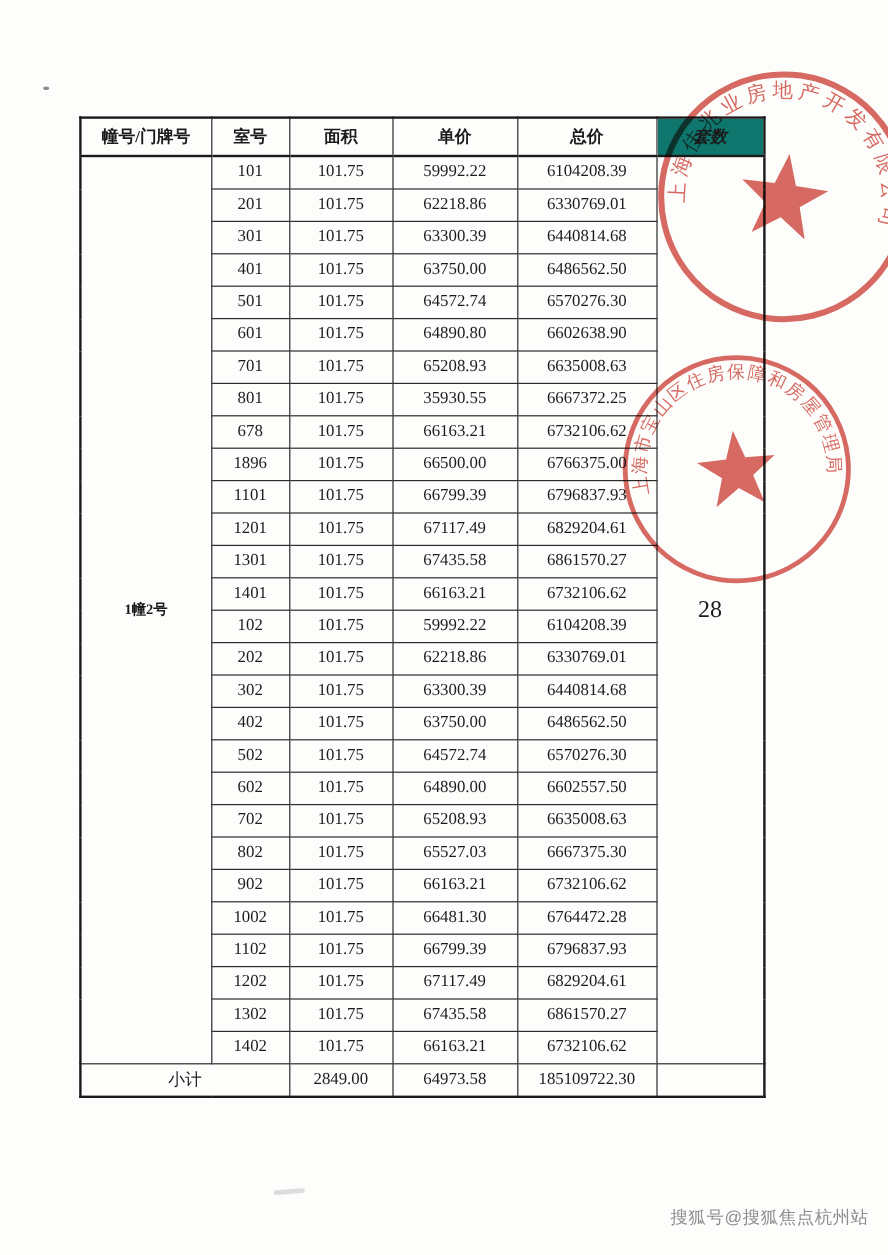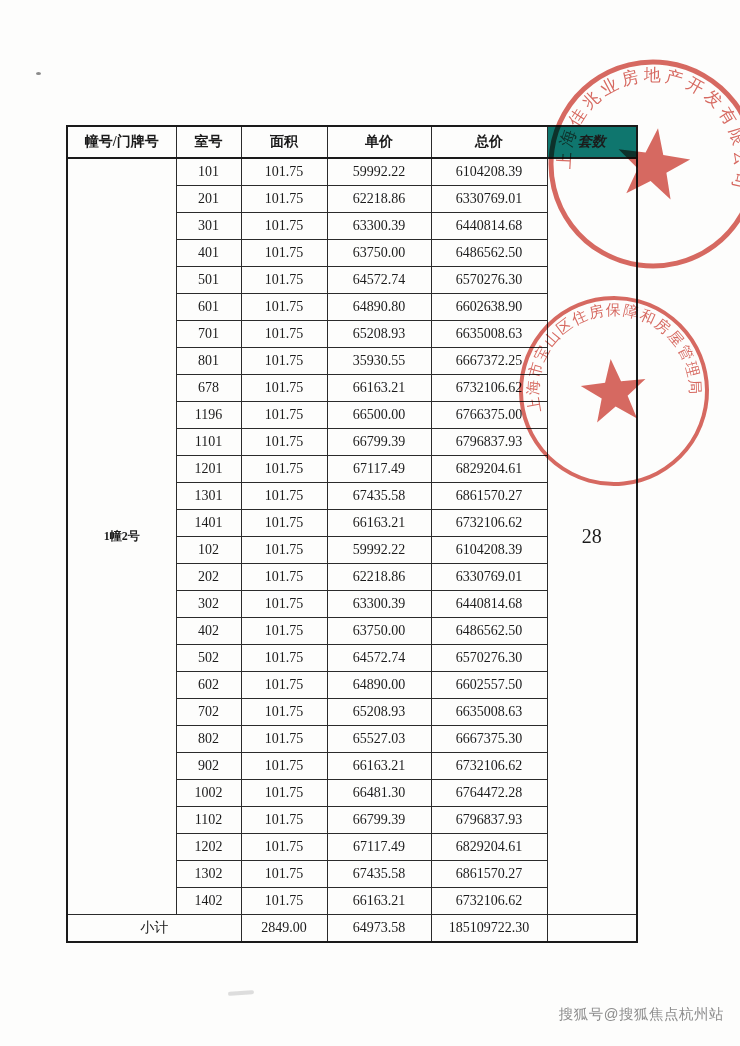--- a/index.html
+++ b/index.html
@@ -26,21 +26,20 @@
   }
   table.price-table {
     position: absolute; left: 66px; top: 97px;
     width: 570px;
     border-collapse: collapse;
     table-layout: fixed;
     border: 2px solid #1a1a1a;
     color: #1b1b1b;
     font-family: "Liberation Serif", "DejaVu Serif", serif;
     font-size: 14px;
-    margin-top: 28px;
   }
   table.price-table th, table.price-table td {
     border: 1px solid #2b2b2b;
     text-align: center;
     vertical-align: middle;
     padding: 0;
     overflow: hidden;
     white-space: nowrap;
   }
   table.price-table thead th {
@@ -148,21 +147,21 @@
           <td>35930.55</td>
           <td>6667372.25</td>
         </tr>
         <tr>
           <td>678</td>
           <td>101.75</td>
           <td>66163.21</td>
           <td>6732106.62</td>
         </tr>
         <tr>
-          <td>1196</td>
+          <td>1896</td>
           <td>101.75</td>
           <td>66500.00</td>
           <td>6766375.00</td>
         </tr>
         <tr>
           <td>1101</td>
           <td>101.75</td>
           <td>66799.39</td>
           <td>6796837.93</td>
         </tr>

